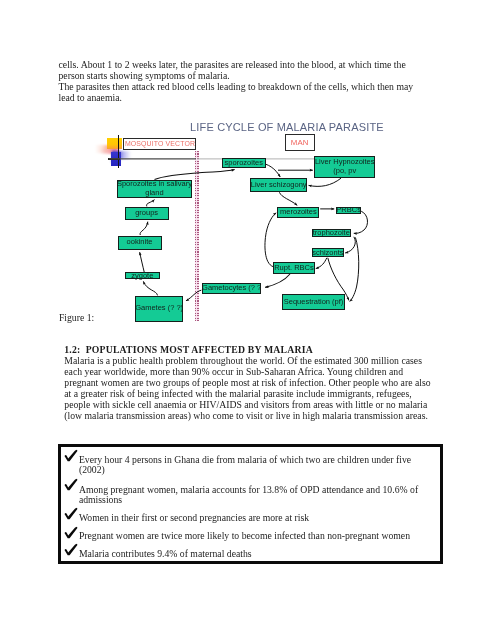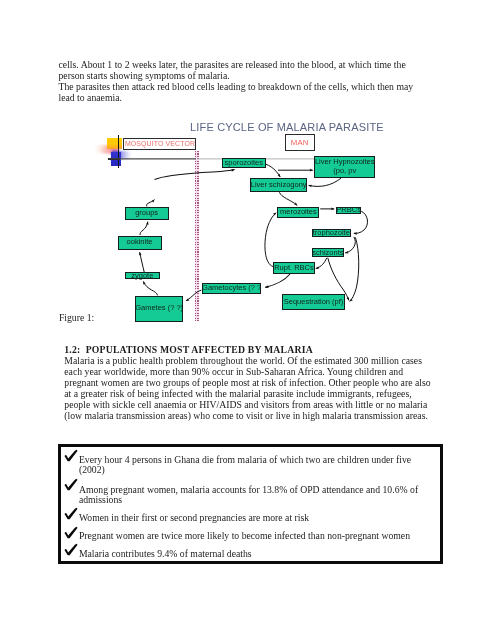--- a/index.html
+++ b/index.html
@@ -138,20 +138,22 @@
           <path d="M273.2,266.7 C264.2,263.5 263.8,245 266.2,232.5 C268.2,222.5 272.5,215.5 276.2,212.8" fill="none" stroke="#111" stroke-width="1" marker-end="url(#ah)"></path>
           <path d="M290,274 C285,280 275,285 265.2,287.4" fill="none" stroke="#111" stroke-width="1.1" marker-end="url(#ah)"></path>
         </g>
       </svg>
     <div id="figtitle">LIFE CYCLE OF MALARIA PARASITE</div>
     <div id="fignodes">
         <div class="nb" style="left: 214.7px; top: 45.3px; width: 44.2px; height: 9.8px; margin-left: 7px;">sporozoites</div>
         <div class="nb" style="left: 314.2px; top: 42.9px; width: 61px; height: 21.8px;">Liver Hypnozoites
 (po, pv</div>
         <div class="nb" style="left: 250.2px; top: 65.2px; width: 57px; height: 13.9px;">Liver schizogony</div>
+        <div class="nb" style="left: 116.9px; top: 67.3px; width: 75px; height: 17.4px;">Sporozoites in salivary
+gland</div>
         <div class="nb" style="left: 124.6px; top: 93.8px; width: 44.1px; height: 13.6px;">groups</div>
         <div class="nb" style="left: 117.5px; top: 122.5px; width: 44px; height: 14.5px;">ookinite</div>
         <div class="nb" style="left: 125px; top: 159.4px; width: 34.7px; height: 7px;">zygote</div>
         <div class="nb" style="left: 134.8px; top: 182.7px; width: 48.7px; height: 26px;">Gametes (? ?)</div>
         <div class="nb" style="left: 201.8px; top: 170.2px; width: 59.7px; height: 11.1px;">Gametocytes (? ?</div>
         <div class="nb" style="left: 277.4px; top: 93.8px; width: 42.1px; height: 11px;">merozoites</div>
         <div class="nb" style="left: 335.9px; top: 93.5px; width: 25.5px; height: 7.6px; text-align: right;">PRBCs</div>
         <div class="nb" style="left: 311.7px; top: 116.1px; width: 39.2px; height: 8.4px;">trophozoite</div>
         <div class="nb" style="left: 311.8px; top: 135.2px; width: 32.1px; height: 9.3px;">schizonts</div>
         <div class="nb" style="left: 273px; top: 149.3px; width: 41.9px; height: 11.5px;">Rupt. RBCs</div>

